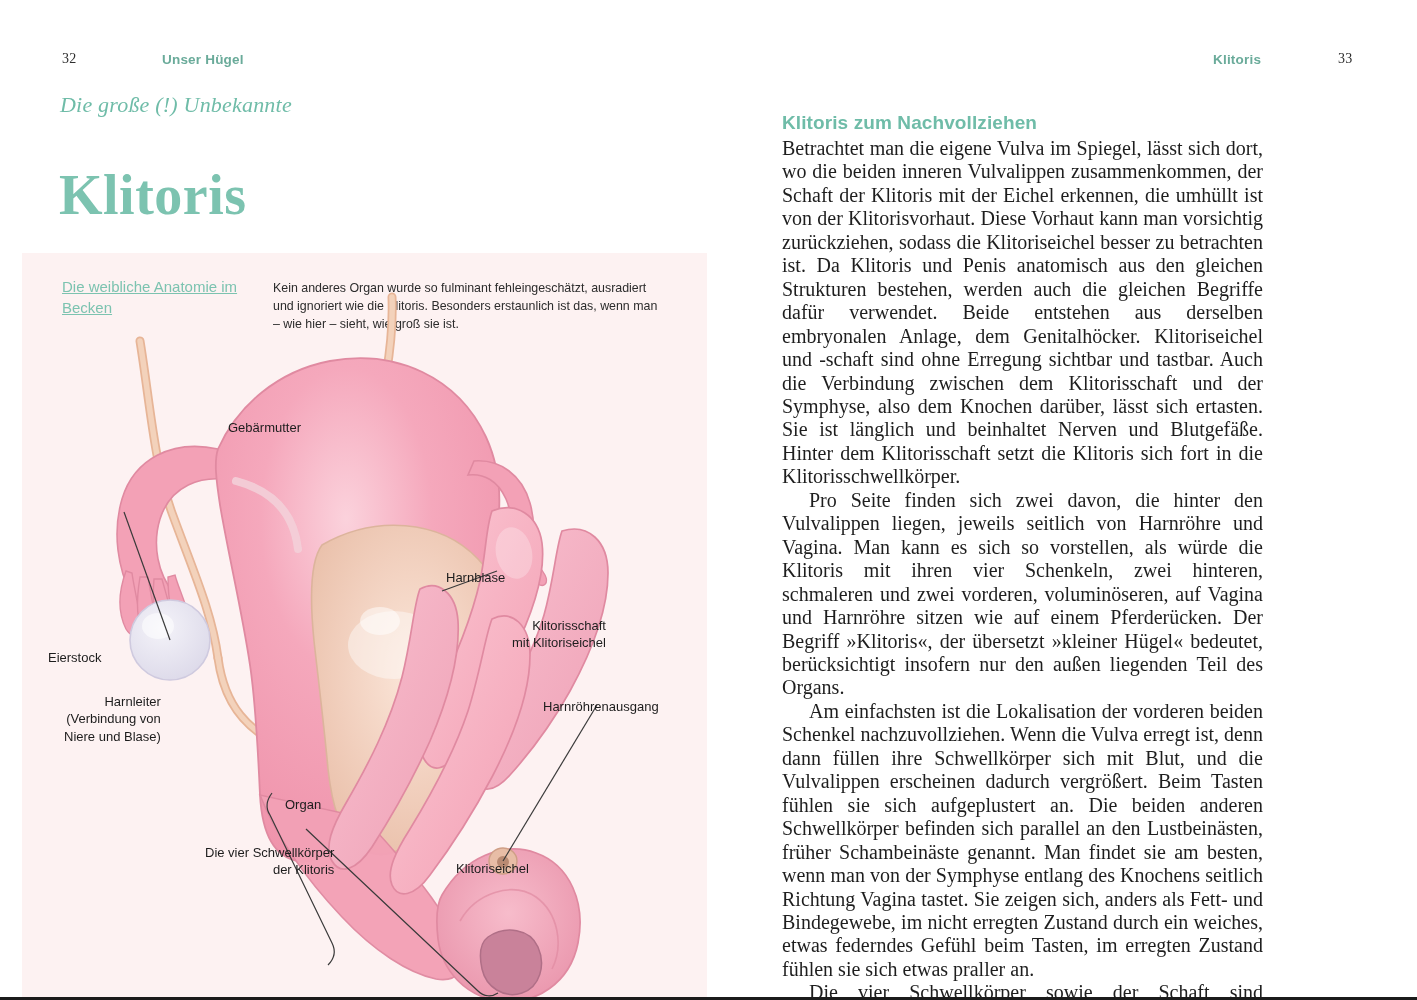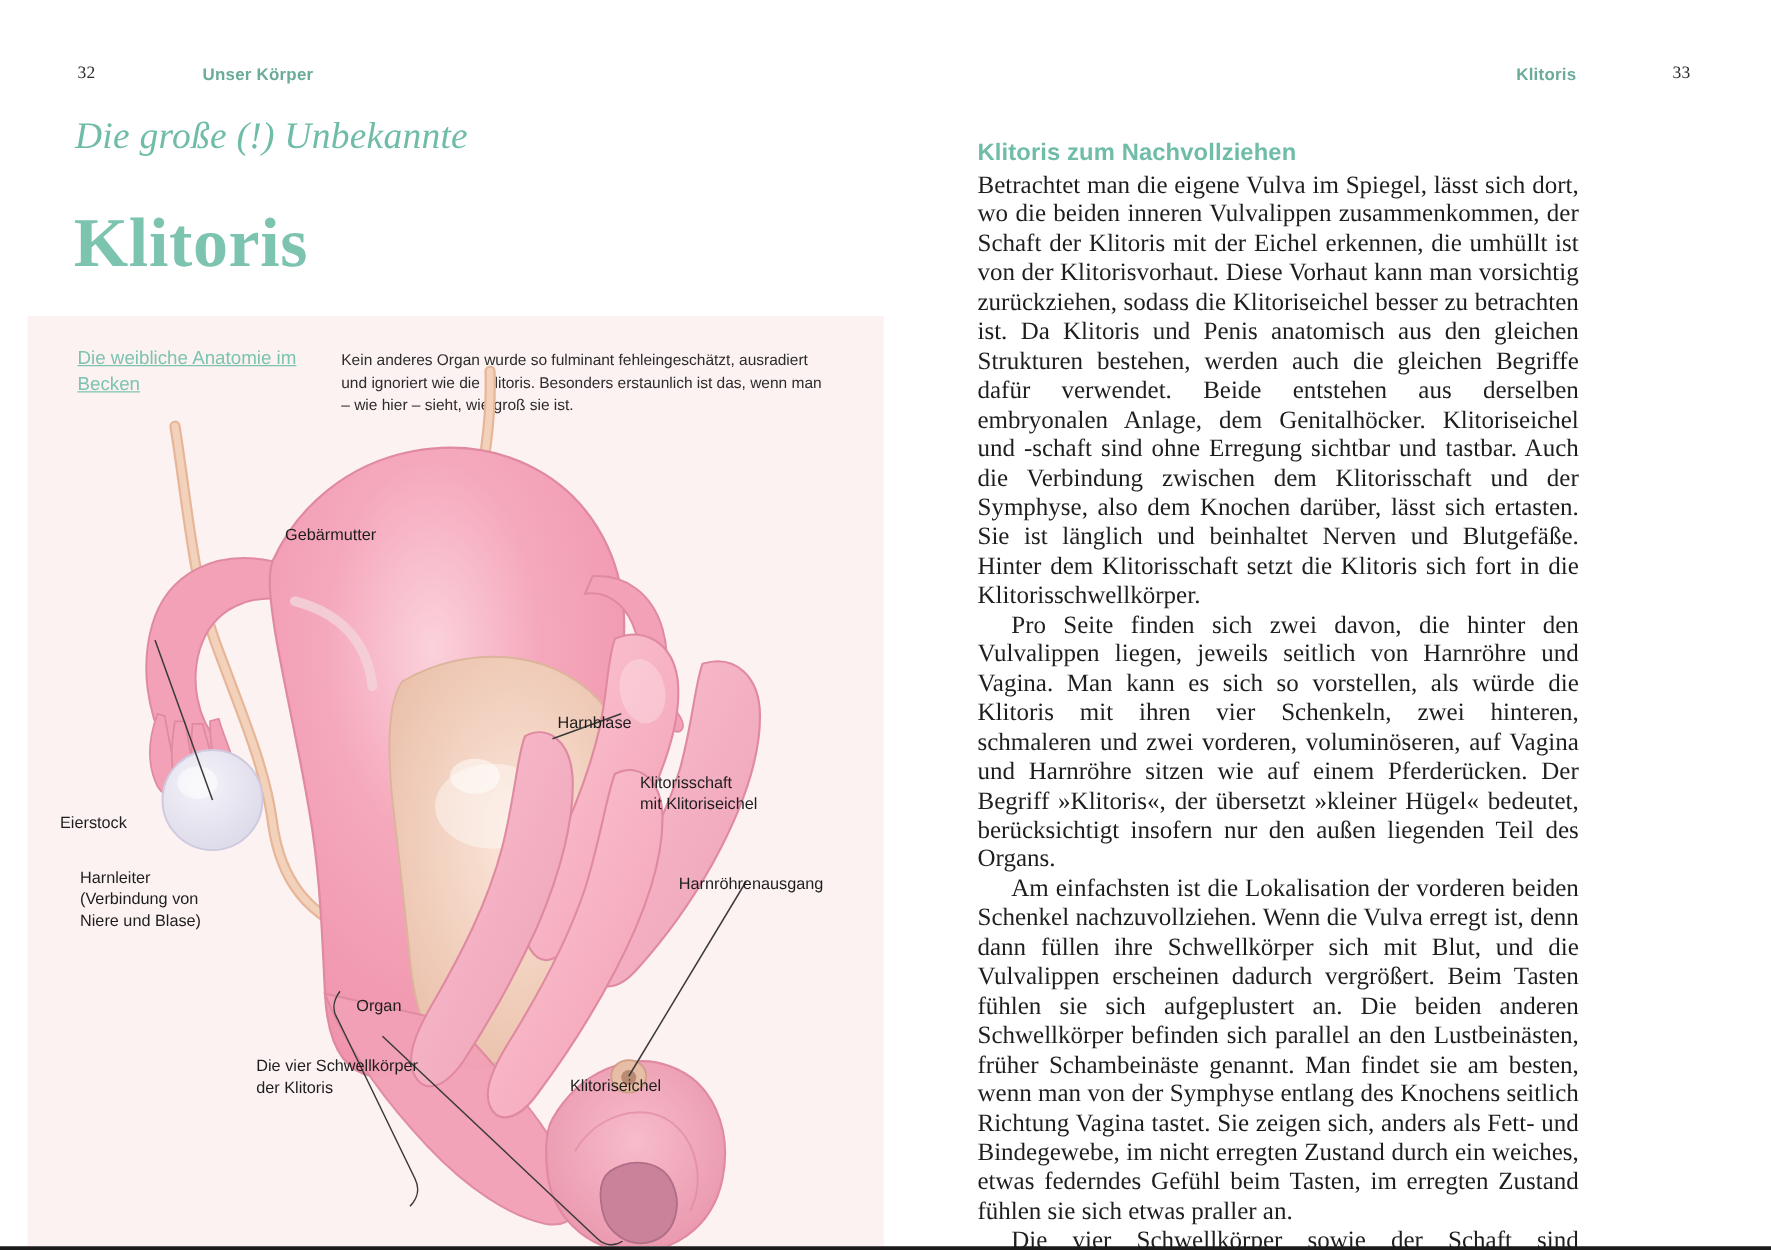--- a/index.html
+++ b/index.html
@@ -38,21 +38,21 @@
     letter-spacing:.2px;
   }
   .runhead-left{left:162px;top:52px;color:#6aab9a;}
   .runhead-right{left:1213px;top:52px;color:#6aab9a;}
 
   
   .kicker{
     position:absolute;left:60px;top:92px;
     font-family:"Liberation Serif", serif;
     font-style:italic;
-    font-size:30px;
+    font-size:22px;
     color:#6fbca8;
     letter-spacing:.2px;
     white-space:nowrap;
   }
   .chapter-title{
     position:absolute;left:59px;top:128px;
     font-family:"Liberation Serif", serif;
     font-size:56px;
     color:#7cc3b0;
     letter-spacing:.5px;
@@ -89,20 +89,21 @@
   .diagram{
     position:absolute;left:0;top:0;width:685px;height:744px;
   }
   .diagram svg{display:block;}
   .dlabel{
     position:absolute;
     font-size:13px;
     color:#1d1d1d;
     line-height:1.33;
     white-space:pre-line;
+    text-align:right;
   }
 
   
   .col-head{
     position:absolute;left:782px;top:96px;
     font-size:19px;font-weight:bold;
     color:#6fbca8;letter-spacing:.1px;
   }
   .body-col{
     position:absolute;
@@ -118,21 +119,21 @@
   }
   .body-col p{margin:0;}
   .body-col p + p{text-indent:1.35em;}
 </style>
 </head>
 <body>
 
 <div class="page">
 
   <div class="folio folio-left">32</div>
-  <div class="runhead runhead-left">Unser Körper</div>
+  <div class="runhead runhead-left">Unser Hügel</div>
   <div class="runhead runhead-right">Klitoris</div>
   <div class="folio folio-right">33</div>
 
   <div class="kicker">Die große (!) Unbekannte</div>
   <h1 class="chapter-title">Klitoris</h1>
 
   <div class="pink-panel">
 
     <div class="panel-caption-title">Die weibliche
 Anatomie im Becken</div>

